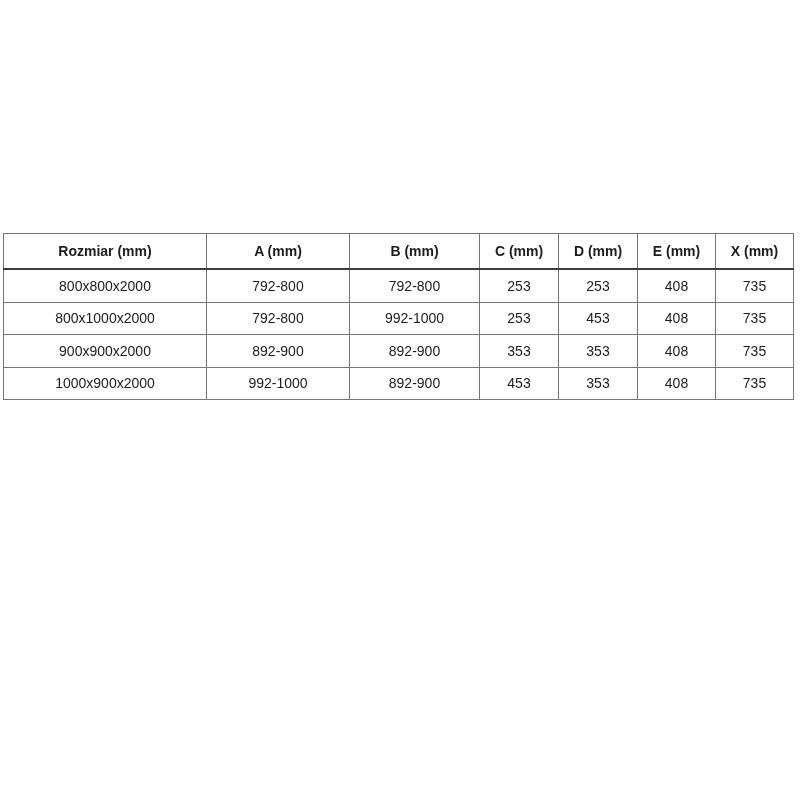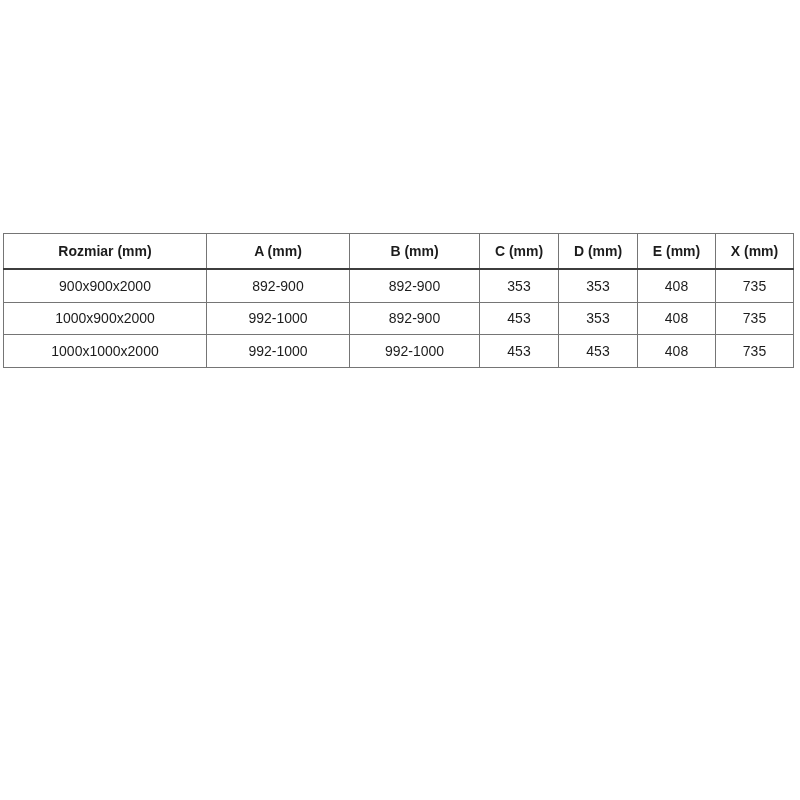--- a/index.html
+++ b/index.html
@@ -75,41 +75,50 @@
         <th>A (mm)</th>
         <th>B (mm)</th>
         <th>C (mm)</th>
         <th>D (mm)</th>
         <th>E (mm)</th>
         <th>X (mm)</th>
       </tr>
     </thead>
     <tbody>
         <tr>
+          <td>800x800x2000</td>
+          <td>792-800</td>
+          <td>792-800</td>
+          <td>253</td>
+          <td>253</td>
+          <td>408</td>
+          <td>735</td>
+        </tr>
+        <tr>
+          <td>800x1000x2000</td>
+          <td>792-800</td>
+          <td>992-1000</td>
+          <td>253</td>
+          <td>453</td>
+          <td>408</td>
+          <td>735</td>
+        </tr>
+        <tr>
           <td>900x900x2000</td>
           <td>892-900</td>
           <td>892-900</td>
           <td>353</td>
           <td>353</td>
           <td>408</td>
           <td>735</td>
         </tr>
         <tr>
           <td>1000x900x2000</td>
           <td>992-1000</td>
           <td>892-900</td>
           <td>453</td>
           <td>353</td>
           <td>408</td>
           <td>735</td>
         </tr>
-        <tr>
-          <td>1000x1000x2000</td>
-          <td>992-1000</td>
-          <td>992-1000</td>
-          <td>453</td>
-          <td>453</td>
-          <td>408</td>
-          <td>735</td>
-        </tr>
       </tbody>
   </table>
 </div>
 
 </body></html>

